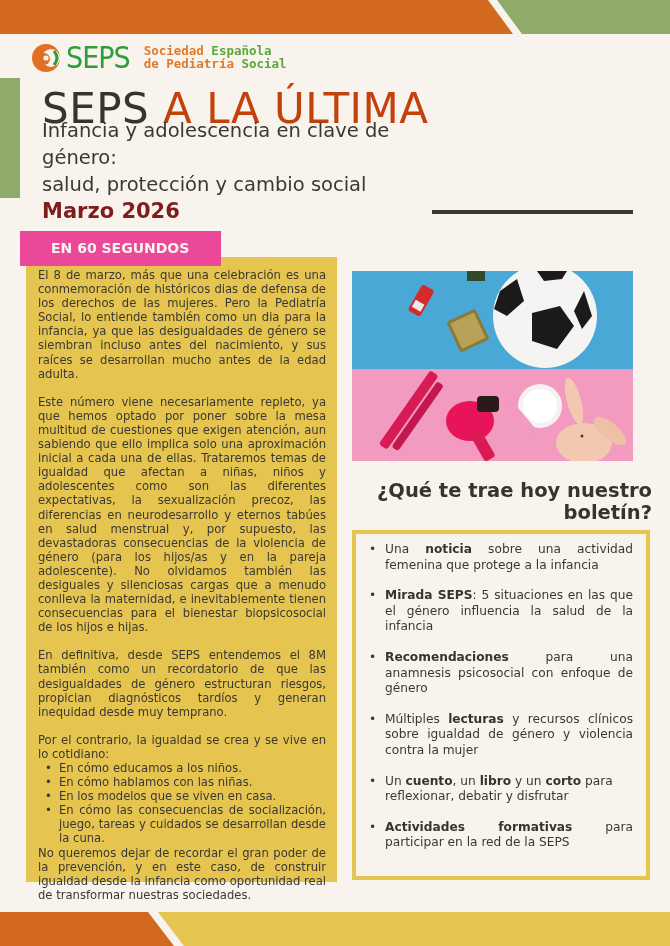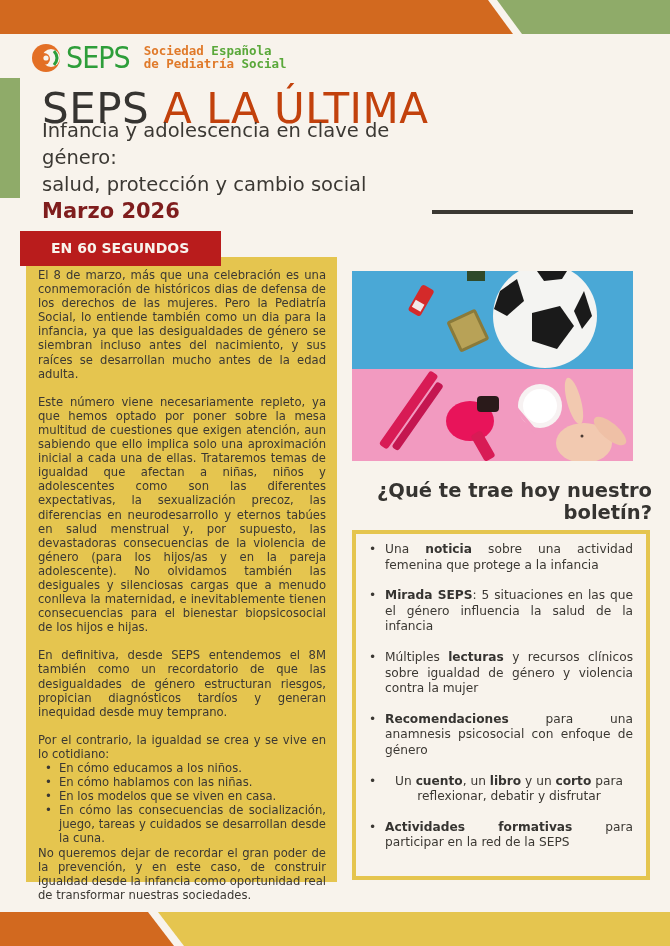--- a/index.html
+++ b/index.html
@@ -18,21 +18,21 @@
   .logo-name { margin-left: 14px; font-family: "DejaVu Sans Mono", monospace; font-size: 12.5px; line-height: 13px; font-weight: bold; color: #e07a2a; }
   .logo-name .g { color: #5aa83a; }
   .green-bar { position: absolute; left: 0; top: 78px; width: 20px; height: 120px; background: #8fab69; }
   .title { position: absolute; left: 42px; top: 86px; font-size: 42px; line-height: 46px; font-weight: normal; letter-spacing: 0.5px; white-space: nowrap; }
   .title .dark { color: #363431; }
   .title .green { color: #c2410c; }
   .subtitle { position: absolute; left: 42px; top: 117px; font-size: 19.5px; line-height: 27px; color: #3b3833; width: 420px; }
   .date { position: absolute; left: 42px; top: 199px; font-size: 21px; font-weight: bold; color: #7f1d1d; }
   .rule { position: absolute; left: 432px; top: 210px; width: 201px; height: 4px; background: #3b3833; }
   .yellow-box { position: absolute; left: 26px; top: 257px; width: 311px; height: 625px; background: #e5c54f; }
-  .sixty { position: absolute; left: 20px; top: 231px; width: 201px; height: 35px; background: #b91c1c; color: #f8f3ec; font-weight: bold; font-size: 14px; padding-left: 31px; line-height: 35px; letter-spacing: 0px; }
+  .sixty { position: absolute; left: 20px; top: 231px; width: 201px; height: 35px; background: #ec4899; color: #f8f3ec; font-weight: bold; font-size: 14px; padding-left: 31px; line-height: 35px; letter-spacing: 0px; }
   .body-text { position: absolute; left: 38px; top: 268px; width: 288px; font-size: 11.6px; line-height: 14.1px; color: #3b3833; text-align: justify; }
   .body-text p { margin-bottom: 14px; }
   .body-text ul { list-style: none; margin: 0; }
   .body-text li { position: relative; padding-left: 21px; }
   .body-text li::before { content: "•"; position: absolute; left: 7px; top: 0; }
   .body-text p.tight { margin-bottom: 0; }
   .photo { position: absolute; left: 352px; top: 271px; width: 281px; height: 190px; overflow: hidden; }
   .q-heading { position: absolute; left: 352px; top: 480px; width: 300px; font-size: 19.5px; line-height: 22px; color: #363431; text-align: right; }
   .contents-box { position: absolute; left: 352px; top: 530px; width: 298px; height: 350px; border: 4px solid #e5c54f; }
   .clist { position: absolute; left: 365px; top: 542px; width: 268px; list-style: none; font-size: 12.2px; line-height: 15.6px; color: #3b3833; }
@@ -130,22 +130,22 @@
   <ellipse cx="222" cy="130" rx="7" ry="24" fill="#f2c9b0" transform="rotate(-15 222 130)"></ellipse>
   <ellipse cx="258" cy="160" rx="8" ry="20" fill="#efc0a6" transform="rotate(-50 258 160)"></ellipse>
   <circle cx="230" cy="165" r="1.5" fill="#4a3a32"></circle>
 </svg>
 
 <h2 class="q-heading">¿Qué te trae hoy nuestro boletín?</h2>
 <div class="contents-box"></div>
 <ul class="clist">
   <li><span>Una </span><b>noticia</b><span> sobre una actividad femenina que protege a la infancia</span></li>
   <li><b>Mirada SEPS</b><span>: 5 situaciones en las que el género influencia la salud de la infancia</span></li>
+  <li><b>Recomendaciones</b><span> para una anamnesis psicosocial con enfoque de género</span></li>
   <li><span>Múltiples </span><b>lecturas</b><span> y recursos clínicos sobre igualdad de género y violencia contra la mujer</span></li>
-  <li><b>Recomendaciones</b><span> para una anamnesis psicosocial con enfoque de género</span></li>
-  <li style="text-align:center"><span>Un </span><b>cuento</b><span>, un </span><b>libro</b><span> y un </span><b>corto</b><span> para reflexionar, debatir y disfrutar</span></li>
+  <li style="text-align:left"><span>Un </span><b>cuento</b><span>, un </span><b>libro</b><span> y un </span><b>corto</b><span> para reflexionar, debatir y disfrutar</span></li>
   <li><b>Actividades formativas</b><span> para participar en la red de la SEPS</span></li>
 </ul>
 
 <svg class="bottombar" viewBox="0 0 670 34" width="670" height="34">
   <polygon points="0,0 148,0 174,34 0,34" fill="#d2691f"></polygon>
   <polygon points="158,0 670,0 670,34 184,34" fill="#e5c54f"></polygon>
 </svg>
 
 </body></html>

